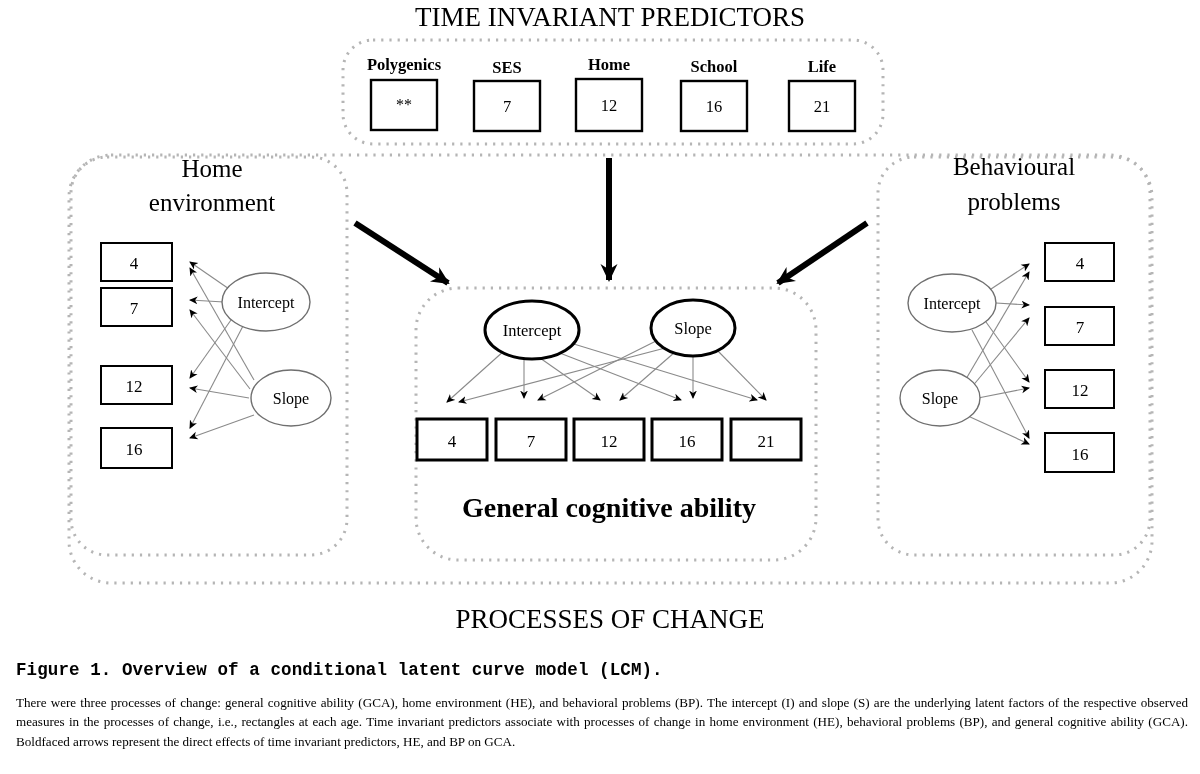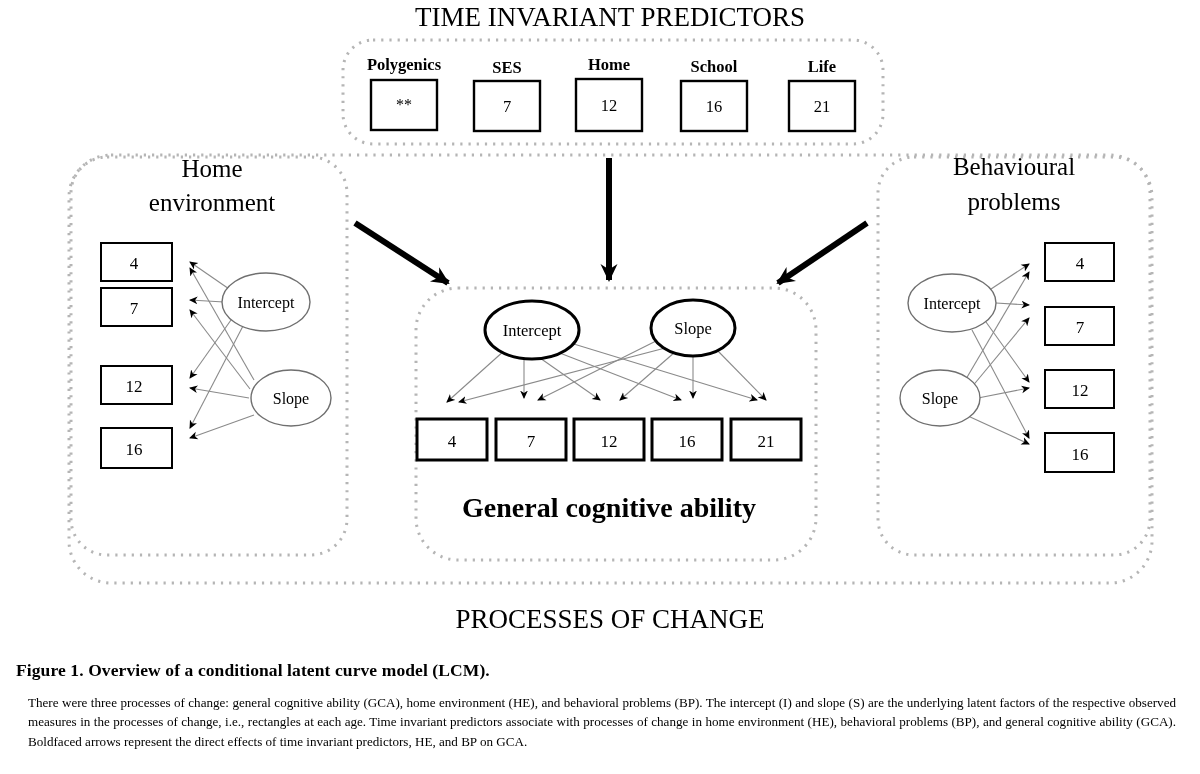--- a/index.html
+++ b/index.html
@@ -27,33 +27,33 @@
     width: 1200px;
     height: 660px;
   }
   .caption-area {
     position: absolute;
     left: 16px;
     top: 660px;
     width: 1172px;
   }
   .fig-title {
-    font-family: Liberation Serif, serif;
+    font-family: Liberation Mono, monospace;
     font-weight: bold;
     font-size: 17.5px;
     letter-spacing: 0.1px;
     margin: 0 0 12px 0;
     line-height: 1.2;
   }
   .fig-body {
     font-family: "Liberation Serif", "DejaVu Serif", serif;
     font-size: 13.1px;
     line-height: 1.48;
     text-align: justify;
-    margin: 12px;
+    margin: 0;
   }
   .svg-text {
     font-family: "Liberation Serif", "DejaVu Serif", serif;
     fill: #000000;
   }
 </style>
 </head>
 <body>
 
 <div id="figure-root">

